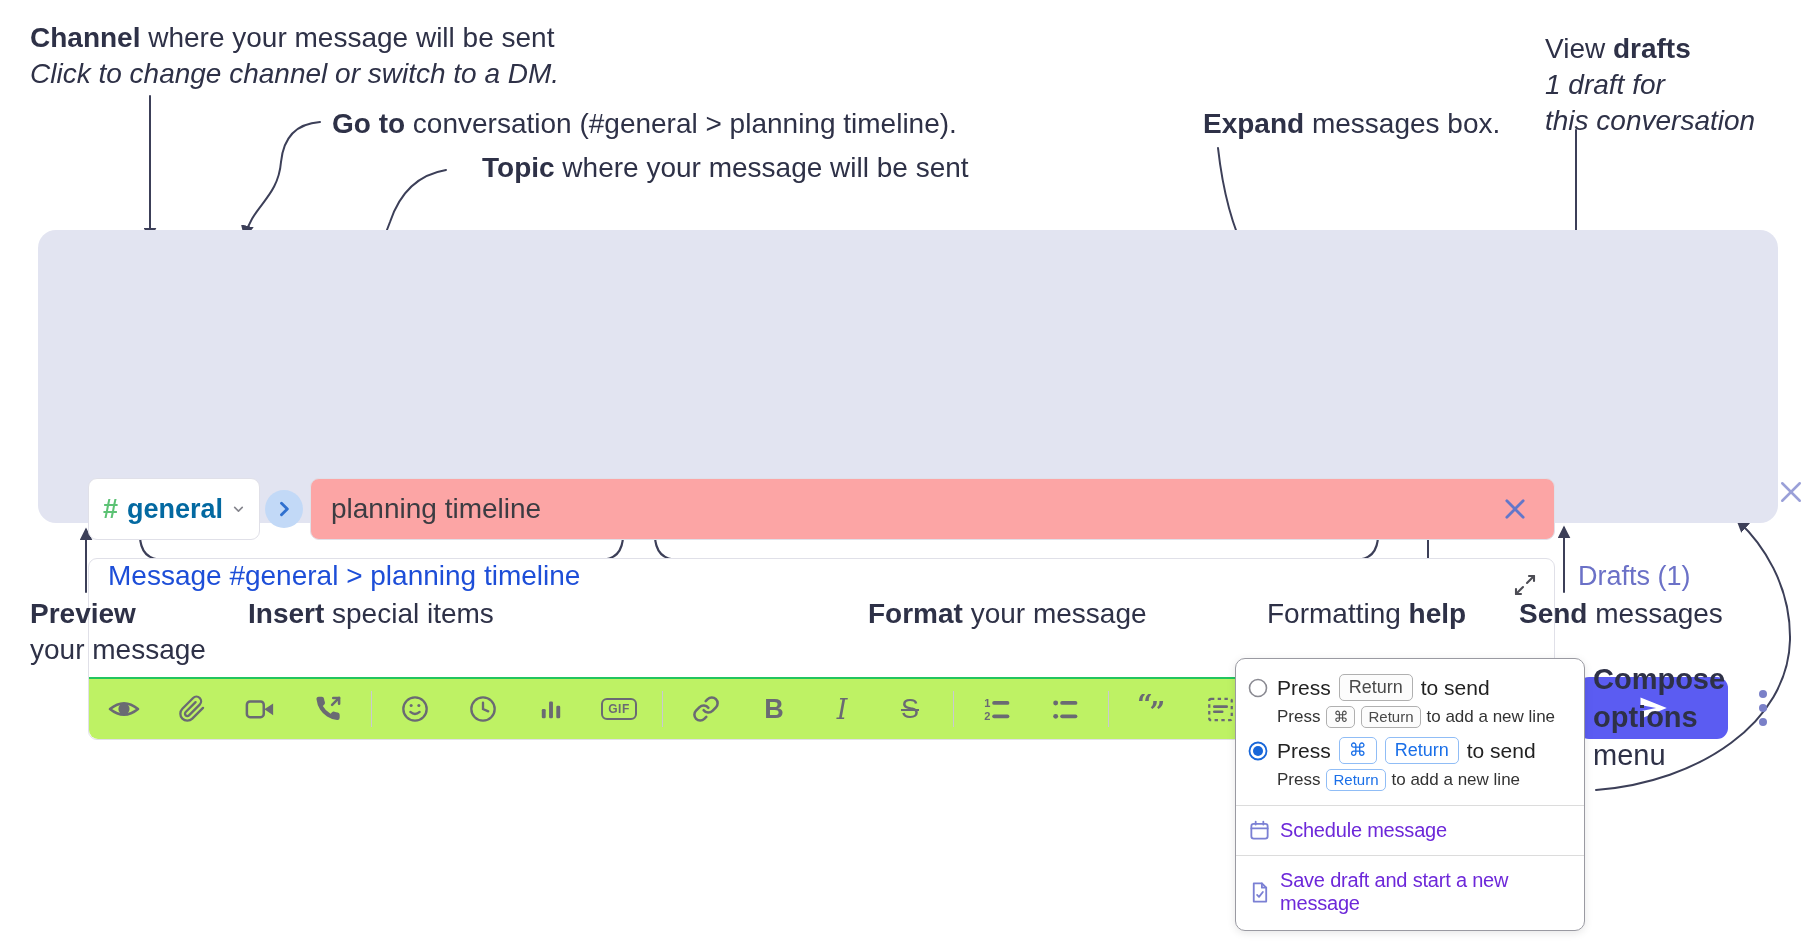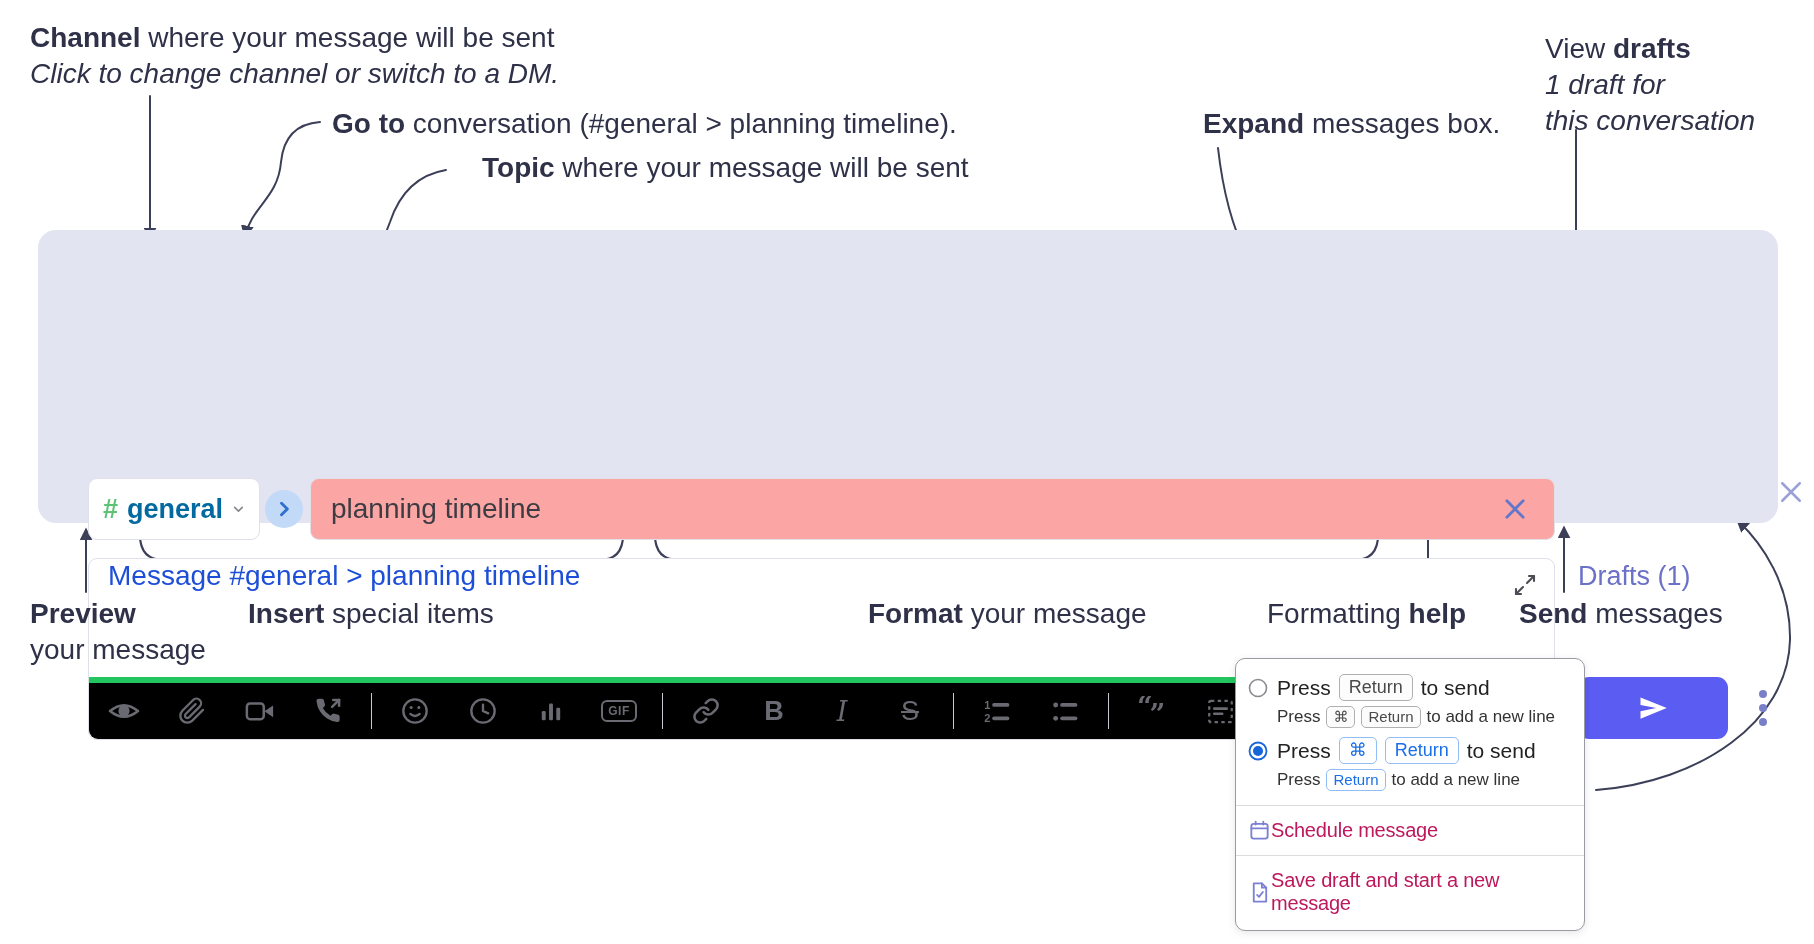--- a/index.html
+++ b/index.html
@@ -29,21 +29,21 @@
   .hash { color:#5cc274; font-weight:700; font-size:27px; }
   .ch-label { font-size:27px; color:#0369a1;font-weight:bold; }
   .goto-btn { position:absolute; left:227px; top:260px; width:38px; height:38px; border-radius:50%; background:#c2d9f7; border:none; display:flex; align-items:center; justify-content:center; cursor:pointer; }
   .topic-input { position:absolute; left:272px; top:248px; width:1245px; height:62px; background:#fca5a5; border:1px solid #e0e0e8; border-radius:9px; display:flex; align-items:center; padding:0 20px; font-size:28px; color:#3c3c42; }
   .topic-clear { position:absolute; left:1462px; top:265px; width:30px; height:30px; background:none; border:none; cursor:pointer; color:#6277ca; }
   .panel-close { position:absolute; left:1738px; top:247px; width:30px; height:30px; background:none; border:none; cursor:pointer; color:#9aa0d8; }
   .drafts { position:absolute; left:1540px; top:331px; font-size:27px; color:#6b71c7; text-decoration:none; cursor:pointer; }
   .message-box { position:absolute; left:50px; top:328px; width:1467px; height:182px; background:#fff; border:1px solid #e0e0e8; border-radius:9px; }
   .placeholder { position:absolute; left:19px; top:1px; font-size:28px; color:#1d4ed8; }
   .expand-btn { position:absolute; right:16px; top:14px; width:26px; height:26px; background:none; border:none; color:#4c4c54; cursor:pointer; }
-  .toolbar { position:absolute; left:0; bottom:0; width:100%; height:62px; background:#000000; border-top:6px solid #22c55e; border-radius:0 0 9px 9px; display:flex; align-items:center; padding:0 10px; }
+  .toolbar { position:absolute; left:0; bottom:0; width:100%; height:62px; background:#bef264; border-top:2px solid #22c55e; border-radius:0 0 9px 9px; display:flex; align-items:center; padding:0 10px; }
   .tb { width:50px; height:46px; display:flex; align-items:center; justify-content:center; background:none; border:none; color:#6a6a73; cursor:pointer; flex:0 0 auto; margin:0 9px 0 9px; }
   .tb.first { margin-left:0; }
   .tb-div { width:1px; height:36px; background:#c9c9d2; flex:0 0 auto; margin:0 9px; }
   .tb-text { font-size:27px; color:#6a6a73; }
   .tb-b { font-weight:800; }
   .tb-i { font-style:italic; font-family:"DejaVu Serif", serif; }
   .tb-s { text-decoration:line-through; font-weight:500; }
   .gif-box { border:2.4px solid #6a6a73; border-radius:6px; padding:2px 5px; font-size:12px; font-weight:700; letter-spacing:.5px; color:#6a6a73; }
   .send { position:absolute; left:1540px; top:447px; width:150px; height:62px; background:#5b5cf2; border:none; border-radius:11px; display:flex; align-items:center; justify-content:center; cursor:pointer; color:#fff; }
   .ellipsis { position:absolute; left:1712px; top:447px; width:26px; height:62px; display:flex; flex-direction:column; align-items:center; justify-content:center; gap:6px; cursor:pointer; }
@@ -51,21 +51,21 @@
 
   
   .menu { position:absolute; left:1235px; top:658px; width:350px; background:#fff; border:1.5px solid #9a9aa2; border-radius:10px; box-shadow:0 2px 8px rgba(0,0,0,.10); padding:12px 0 10px; }
   .opt { display:flex; align-items:center; gap:9px; padding:3px 12px 3px 12px; cursor:pointer; font-size:21px; color:#222; }
   .opt .rlabel { display:flex; align-items:center; gap:8px; }
   .opt-sub { display:flex; align-items:center; gap:6px; padding:2px 12px 6px 41px; font-size:17px; color:#333; }
   .kbd { border:1px solid #b0b0b0; background:#fcfcfc; border-radius:5px; padding:2px 9px; font-size:18px; color:#4a4a4a; line-height:21px; }
   .kbd.sm { font-size:15px; padding:1px 6px; line-height:18px; }
   .kbd.blue { border-color:#90bdf6; color:#1a6fe8; background:#fff; }
   .menu-div { border-top:1px solid #dcdcdc; margin:8px 0; }
-  .menu-item { display:flex; align-items:center; padding:5px 12px; font-size:20px; letter-spacing:-0.2px; color:#be185d; cursor:pointer; }
+  .menu-item { display:flex; align-items:center; gap:9px; padding:5px 12px; font-size:20px; letter-spacing:-0.2px; color:#6d28d9; cursor:pointer; }
   .menu-item svg { flex:0 0 auto; color:#7b80d4; }
 </style>
 </head>
 <body>
 
 <div class="canvas">
 
   <svg class="overlay">
     <defs>
       <marker id="arr" viewBox="0 0 10 10" refX="8" refY="5" markerWidth="6.5" markerHeight="6.5" orient="auto-start-reverse">
@@ -298,20 +298,25 @@
   </div>
   <div class="ann ann-format">
     <b>Format</b><span> your message</span>
   </div>
   <div class="ann ann-help">
     <span>Formatting </span><b>help</b>
   </div>
   <div class="ann ann-send">
     <b>Send</b><span> messages</span>
   </div>
+  <div class="ann ann-compose">
+    <div><b>Compose</b></div>
+    <div><b>options</b></div>
+    <div>menu</div>
+  </div>
 
   <div class="menu">
     <div class="opt">
       <svg width="20" height="20" viewBox="0 0 20 20" fill="none">
           <circle cx="10" cy="10" r="8.5" stroke="#8a8a92" stroke-width="1.6"></circle>
         </svg>
       <span class="rlabel">
           <span>Press</span>
           <span class="kbd">Return</span>
           <span>to send</span>

